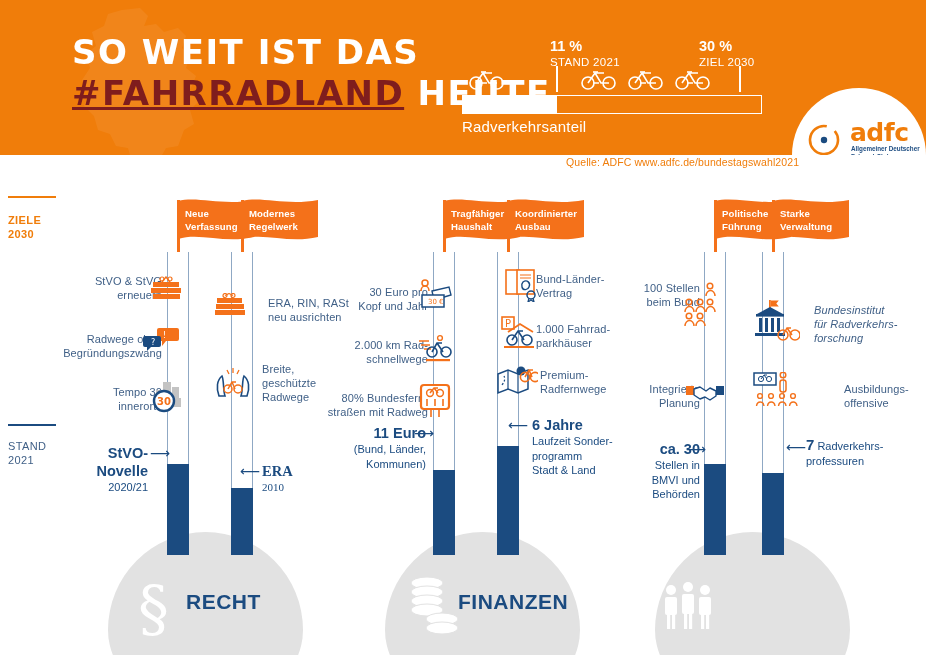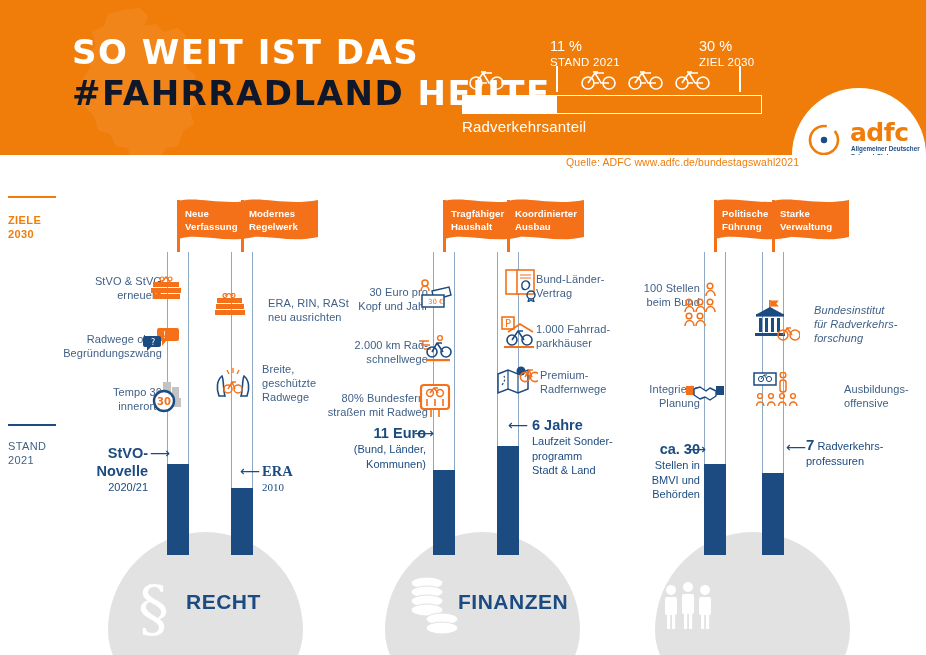--- a/index.html
+++ b/index.html
@@ -5,29 +5,29 @@
   html,body{margin:0;padding:0;background:#fff;}
   body{width:926px;height:655px;overflow:hidden;font-family:"Liberation Sans",sans-serif;}
   #root{position:relative;width:926px;height:655px;background:#fff;}
 
   
   .header{position:absolute;left:0;top:0;width:926px;height:155px;background:#F07D0A;overflow:hidden;}
   .map-silhouette{position:absolute;left:78px;top:6px;width:130px;height:170px;opacity:.22;}
   .headline{position:absolute;left:72px;top:32px;width:420px;}
   .hl-line{font-family:"DejaVu Sans",sans-serif;font-weight:bold;font-size:34px;letter-spacing:1.5px;line-height:41px;}
   .hl-white{color:#ffffff;}
-  .hl-blue{color:#0f172a;}
+  .hl-blue{color:#7f1d1d;text-decoration:underline;}
   .hl2{font-size:34px;}
 
   .gauge{position:absolute;left:462px;top:38px;width:300px;height:100px;}
   .gauge-bar-wrap{position:absolute;left:0;top:57px;width:300px;height:19px;box-sizing:border-box;border:1.6px solid #fff;}
   .gauge-fill{position:absolute;left:0;top:0;height:100%;background:#fff;}
   .gauge-tick{position:absolute;width:1.6px;background:#fff;top:28px;height:26px;}
   .gauge-lbl{position:absolute;color:#fff;}
-  .gauge-pct{font-size:14.5px;font-weight:normal;line-height:16px;}
+  .gauge-pct{font-size:14.5px;font-weight:bold;line-height:16px;}
   .gauge-sub{font-size:11.5px;line-height:14px;letter-spacing:.3px;}
   .gauge-cap{position:absolute;left:0;top:80px;color:#fff;font-size:15px;letter-spacing:.2px;}
   .gauge-bike{position:absolute;}
 
   .quelle{position:absolute;left:566px;top:156px;color:#F07D0A;font-size:10.5px;letter-spacing:.1px;}
 
   .adfc-logo{position:absolute;right:0;top:88px;width:146px;height:82px;}
   .adfc-disc{position:absolute;left:12px;top:0;width:134px;height:134px;border-radius:50%;background:#fff;}
   .adfc-inner{position:absolute;left:26px;top:34px;width:120px;height:42px;}
   .adfc-word{position:absolute;left:44px;top:-2px;color:#F07D0A;font-family:"DejaVu Sans",sans-serif;font-weight:bold;font-size:25px;letter-spacing:-.5px;line-height:25px;}

